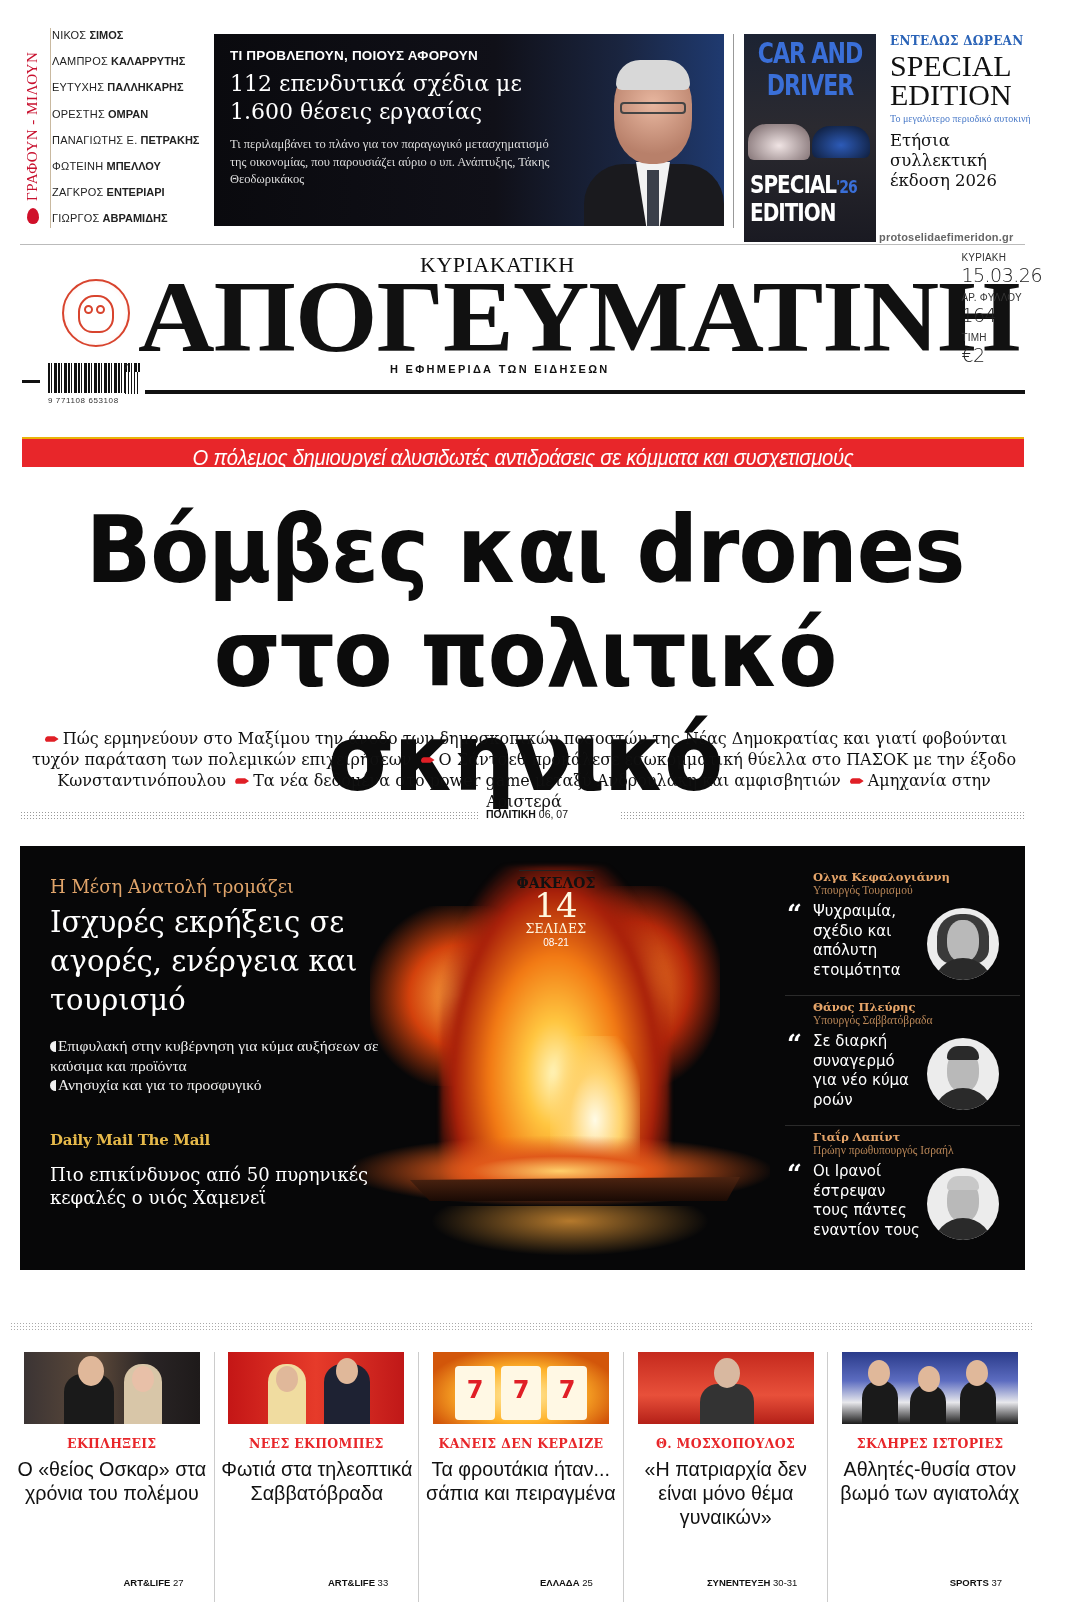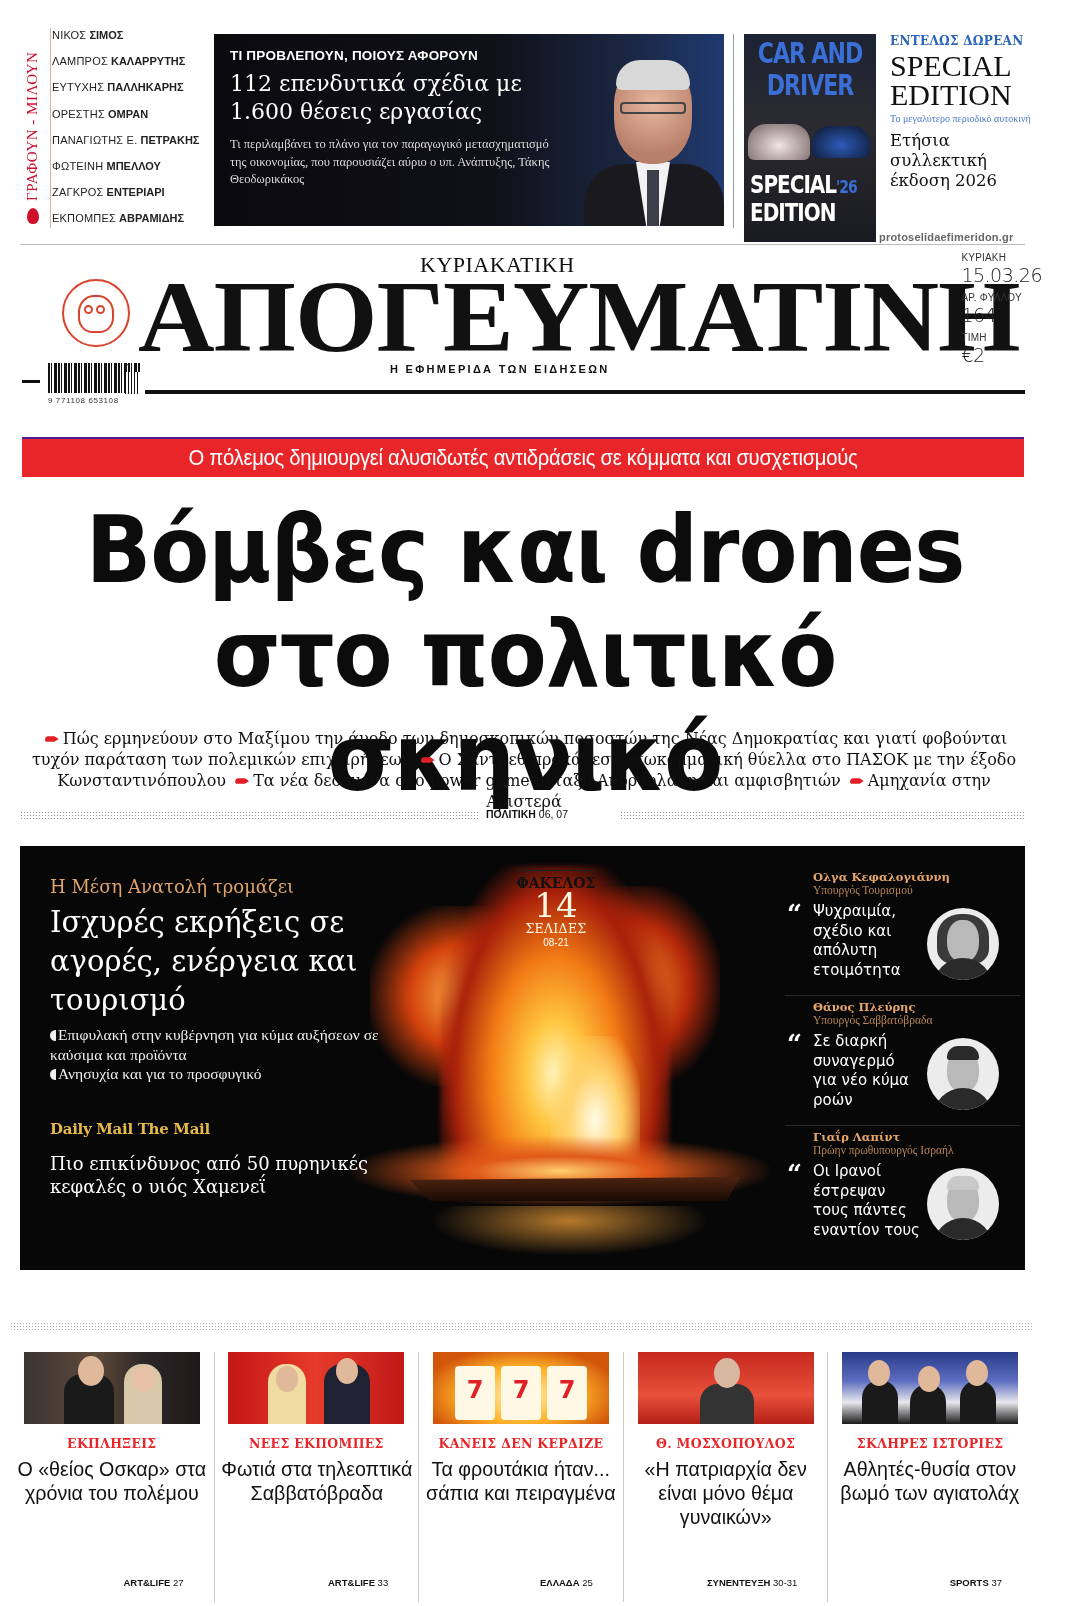--- a/index.html
+++ b/index.html
@@ -69,21 +69,21 @@
   .issue-info .val { font-family: "DejaVu Sans", sans-serif; font-size: 19px; font-weight: 300; color: #222; line-height: 22px; letter-spacing: -0.5px; margin-bottom: 6px; }
   .barcode { position: absolute; left: 48px; top: 363px; width: 92px; height: 30px;
     background: repeating-linear-gradient(90deg, #111 0 2px, #fff 2px 3px, #111 3px 4px, #fff 4px 6px, #111 6px 9px, #fff 9px 10px); }
   .barcode-add { position: absolute; left: 125px; top: 372px; width: 15px; height: 22px; background: repeating-linear-gradient(90deg, #111 0 1px, #fff 1px 3px); }
   .barcode-add-num { position: absolute; left: 124px; top: 362px; font-size: 8px; color: #333; }
   .barcode-num { position: absolute; left: 48px; top: 396px; font-size: 8px; color: #333; letter-spacing: 0.6px; }
   .rule-short { position: absolute; left: 22px; top: 380px; width: 18px; height: 3px; background: #111; }
   .rule-thick { position: absolute; left: 145px; top: 390px; width: 880px; height: 4px; background: #111; }
 
   
-  .red-banner { position: absolute; left: 22px; top: 437px; width: 1002px; height: 40px; background: #e8262a; border-top: 2px solid #4c1d95; }
+  .red-banner { position: absolute; left: 22px; top: 437px; width: 1002px; height: 30px; background: #e8262a; border-top: 2px solid #eab308; font-style: italic; }
   .red-banner span { display: block; text-align: center; font-family: "Liberation Sans", sans-serif; font-size: 22px; line-height: 38px; color: #fff; letter-spacing: -0.3px; transform: scaleX(0.92); }
 
   
   .headline { position: absolute; left: 20px; top: 498px; width: 1010px; text-align: center; font-family: "DejaVu Sans", sans-serif; font-weight: 700; font-size: 86px; line-height: 96px; color: #0c0c0c; letter-spacing: -1px; transform: scaleY(1.08); transform-origin: 50% 0; }
 
   .lead { position: absolute; left: 24px; top: 728px; width: 1000px; text-align: center; font-family: "DejaVu Serif", serif; font-size: 16px; line-height: 21px; color: #111; }
   .bullet { display: inline-block; width: 14px; height: 9px; background: #e01f26; border-radius: 60% 40% 40% 60% / 50% 50% 50% 50%; margin: 0 4px 1px 4px; vertical-align: middle; clip-path: polygon(0 20%, 70% 20%, 100% 50%, 70% 80%, 0 80%); border-radius: 50%; }
 
   .pol-ref { position: absolute; left: 20px; top: 808px; width: 1005px; height: 14px; }
   .dotted-l { position: absolute; left: 0; top: 3px; width: 458px; height: 8px; background-image: radial-gradient(#999 0.7px, transparent 0.8px); background-size: 3px 3px; }
@@ -98,21 +98,21 @@
   .fire .f2 { position: absolute; left: 20px; top: 60px; width: 150px; height: 180px; background: radial-gradient(ellipse at 60% 50%, #ffb347 0%, #d2410c 40%, rgba(80,10,0,0) 75%); }
   .fire .f3 { position: absolute; left: 230px; top: 40px; width: 140px; height: 200px; background: radial-gradient(ellipse at 40% 50%, #ff9a2e 0%, #b4280a 45%, rgba(70,8,0,0) 75%); }
   .fire .f4 { position: absolute; left: 0; top: 290px; width: 420px; height: 70px; background: radial-gradient(ellipse at 50% 50%, #ffcf6a 0%, #e0591a 30%, rgba(40,5,0,0) 72%); }
   .fire .ship { position: absolute; left: 60px; top: 325px; width: 330px; height: 30px; background: linear-gradient(180deg, #5a2a14, #1a0a04); clip-path: polygon(0 30%, 100% 20%, 96% 100%, 6% 100%); }
   .fire .reflect { position: absolute; left: 80px; top: 360px; width: 280px; height: 50px; background: radial-gradient(ellipse at 50% 30%, rgba(255,170,60,0.7), rgba(40,10,0,0) 70%); }
   .fire .f5 { position: absolute; left: 200px; top: 190px; width: 90px; height: 140px; background: radial-gradient(ellipse at 50% 60%, #fffbe6 0%, #ffd36e 40%, rgba(255,140,30,0) 80%); }
 
   .feat-left { position: absolute; left: 30px; top: 30px; width: 330px; }
   .feat-kicker { font-family: "DejaVu Serif", serif; font-size: 18px; color: #e0a46a; }
   .feat-title { font-family: "DejaVu Serif", serif; font-size: 29px; line-height: 39px; color: #fff; margin-top: 6px; }
-  .feat-bullets { margin-top: 5px; font-family: "Liberation Serif", serif; font-size: 15.5px; line-height: 19.5px; color: #f0f0f0; list-style: none; }
+  .feat-bullets { margin-top: 16px; font-family: "Liberation Serif", serif; font-size: 15.5px; line-height: 19.5px; color: #f0f0f0; list-style: none; }
   .feat-bullets .hb { display: inline-block; width: 6px; height: 11px; background: #f0f0f0; border-radius: 6px 0 0 6px; margin-right: 2px; vertical-align: -1px; }
   .dm-brand { margin-top: 36px; font-family: "DejaVu Serif", serif; font-weight: 700; font-size: 15px; color: #e6b94a; letter-spacing: -0.3px; }
   .dm-text { margin-top: 14px; font-family: "DejaVu Serif", serif; font-size: 18px; line-height: 23px; color: #fff; }
 
   .dossier { position: absolute; left: 481px; top: 24px; width: 110px; text-align: center; }
   .dossier .rl { width: 74px; height: 1px; background: #222; margin: 0 auto 4px; }
   .dossier .lbl { font-family: "DejaVu Serif", serif; font-weight: 700; font-size: 14px; color: #111; }
   .dossier .num { font-family: "DejaVu Serif", serif; font-size: 34px; line-height: 28px; color: #fff8e0; }
   .dossier .pg { font-family: "DejaVu Serif", serif; font-size: 12.5px; color: #fff8e0; letter-spacing: 0.3px; margin-top: 2px; }
   .dossier .rng { font-size: 10px; color: #fff; margin-top: 1px; }
@@ -160,21 +160,21 @@
   </div>
   <div class="writers-rule"></div>
   <ul class="writers-list">
     <li><span class="fn">ΝΙΚΟΣ</span> <span class="ln">ΣΙΜΟΣ</span></li>
     <li><span class="fn">ΛΑΜΠΡΟΣ</span> <span class="ln">ΚΑΛΑΡΡΥΤΗΣ</span></li>
     <li><span class="fn">ΕΥΤΥΧΗΣ</span> <span class="ln">ΠΑΛΛΗΚΑΡΗΣ</span></li>
     <li><span class="fn">ΟΡΕΣΤΗΣ</span> <span class="ln">ΟΜΡΑΝ</span></li>
     <li><span class="fn">ΠΑΝΑΓΙΩΤΗΣ Ε.</span> <span class="ln">ΠΕΤΡΑΚΗΣ</span></li>
     <li><span class="fn">ΦΩΤΕΙΝΗ</span> <span class="ln">ΜΠΕΛΛΟΥ</span></li>
     <li><span class="fn">ΖΑΓΚΡΟΣ</span> <span class="ln">ΕΝΤΕΡΙΑΡΙ</span></li>
-    <li><span class="fn">ΕΚΠΟΜΠΕΣ</span> <span class="ln">ΑΒΡΑΜΙΔΗΣ</span></li>
+    <li><span class="fn">ΓΙΩΡΓΟΣ</span> <span class="ln">ΑΒΡΑΜΙΔΗΣ</span></li>
   </ul>
 </div>
 
 <div class="promo">
   <div class="kicker">ΤΙ ΠΡΟΒΛΕΠΟΥΝ, ΠΟΙΟΥΣ ΑΦΟΡΟΥΝ</div>
   <div class="title">112 επενδυτικά σχέδια με 1.600 θέσεις εργασίας</div>
   <div class="sub">Τι περιλαμβάνει το πλάνο για τον παραγωγικό μετασχηματισμό της οικονομίας, που παρουσιάζει αύριο ο υπ. Ανάπτυξης, Τάκης Θεοδωρικάκος</div>
   <div class="sect"><b>ΟΙΚΟΝΟΜΙΑ</b> <span>07</span></div>
   <div class="portrait">
     <div class="suit"></div>

